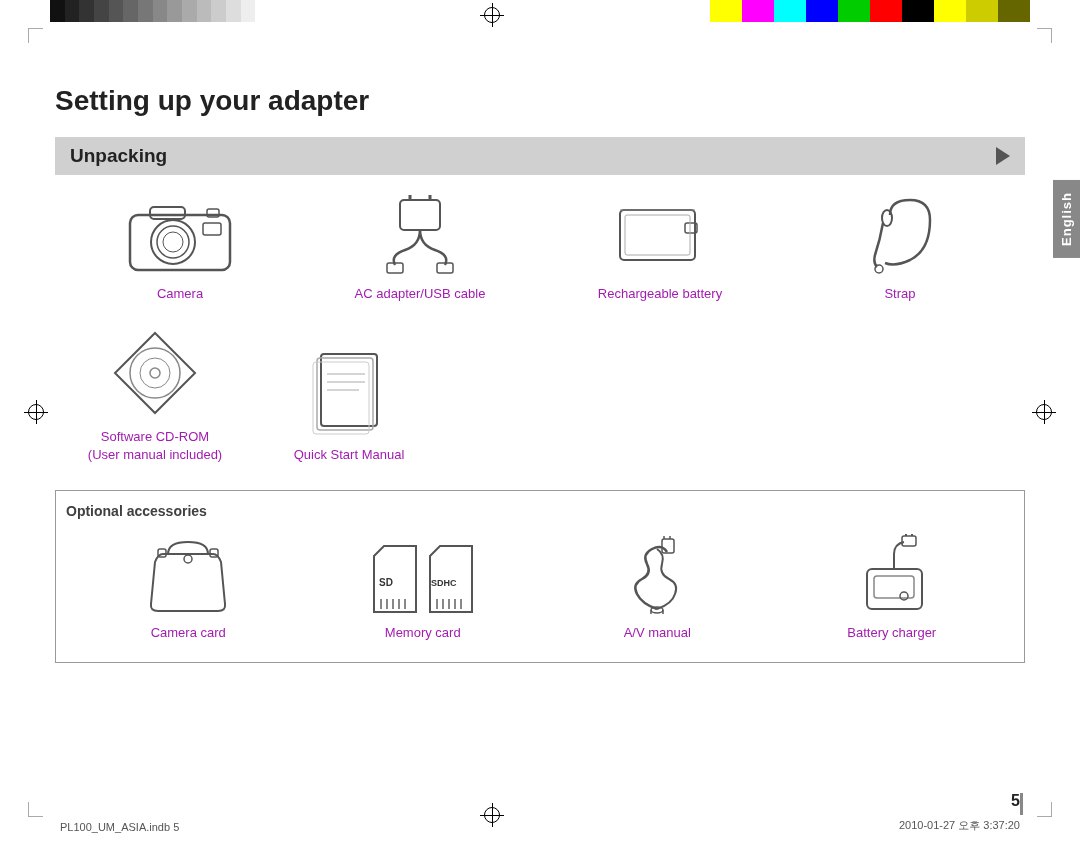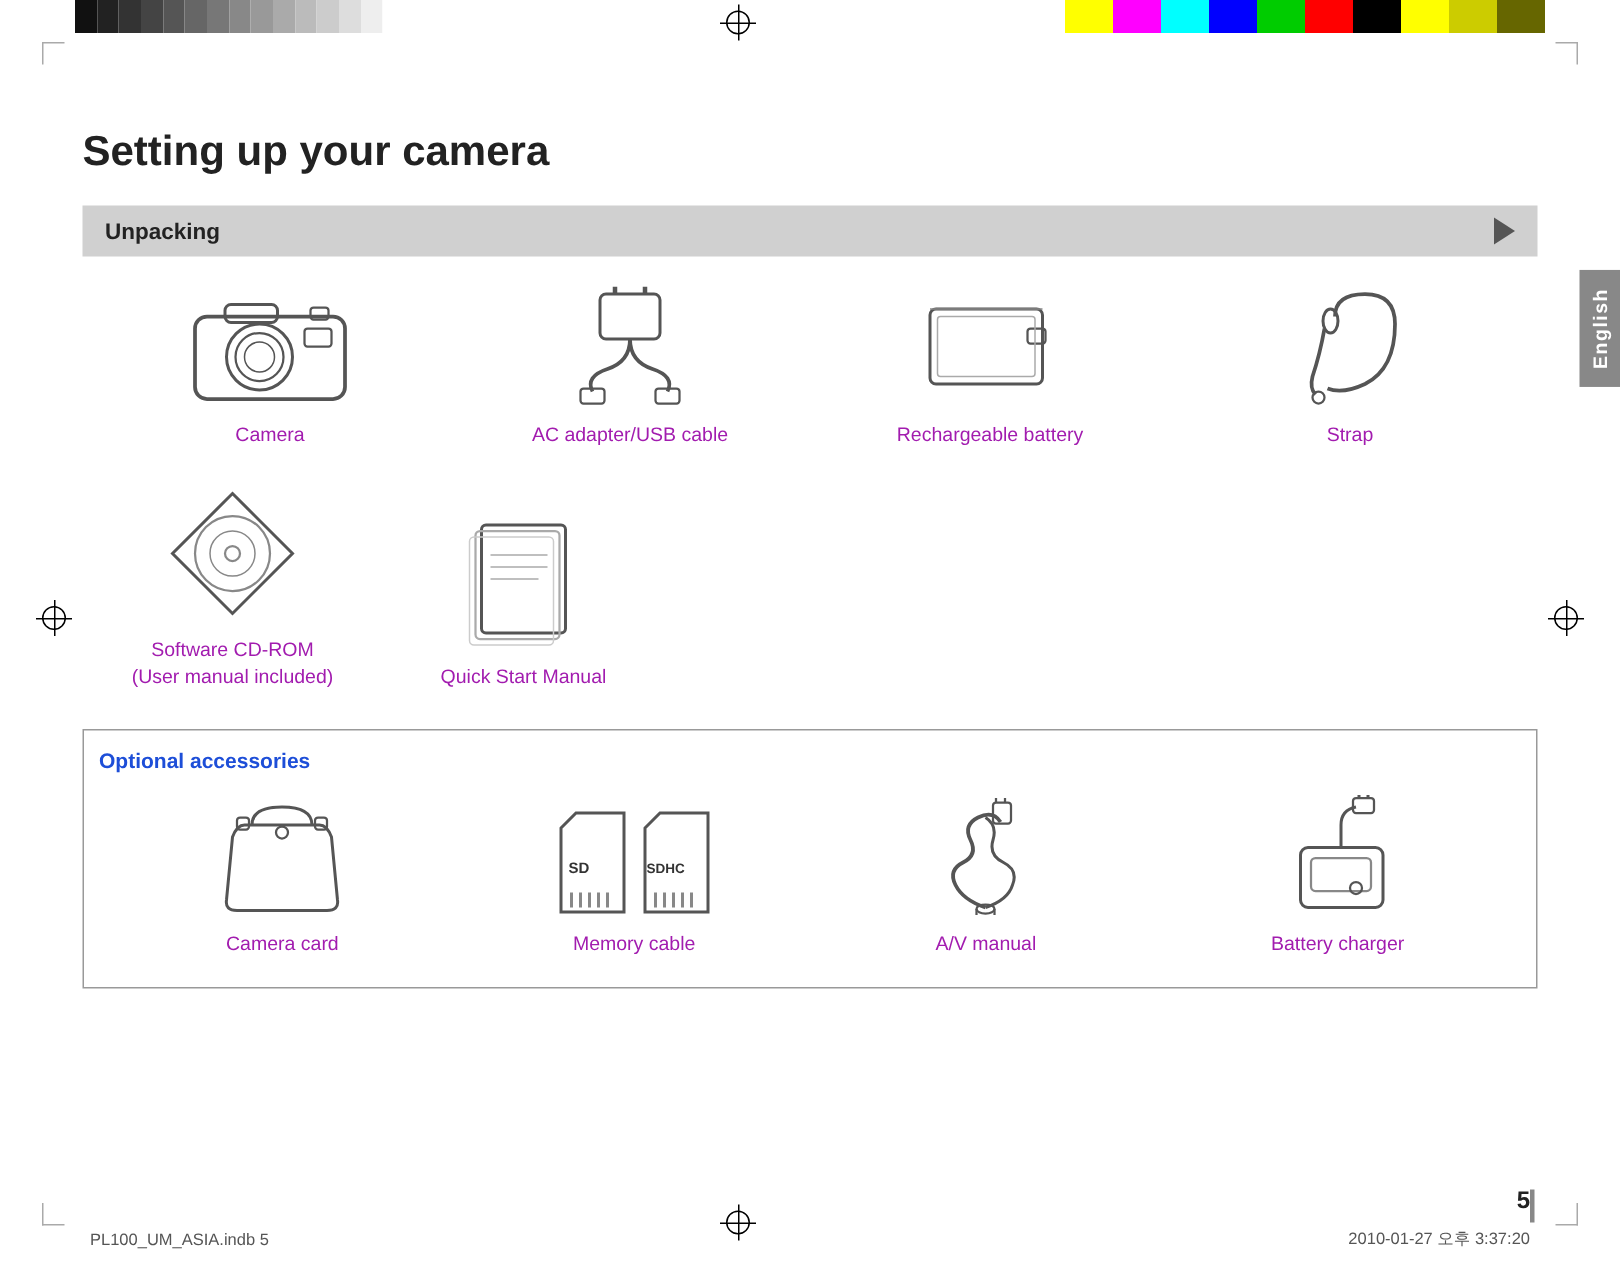--- a/index.html
+++ b/index.html
@@ -86,21 +86,21 @@
       color: #222;
       margin-top: 55px;
       margin-bottom: 20px;
     }
 
     
     .section-header {
       background: #d0d0d0;
       padding: 8px 15px;
       font-weight: bold;
-      font-size: 15px;
+      font-size: 19px;
       color: #222;
       display: flex;
       align-items: center;
       justify-content: space-between;
       margin-bottom: 20px;
     }
     .section-arrow {
       width: 0;
       height: 0;
       border-top: 9px solid transparent;
@@ -137,21 +137,21 @@
 
     
     .optional-box {
       border: 1.5px solid #999;
       padding: 12px 10px 15px 10px;
       margin-top: 5px;
     }
     .optional-header {
       font-weight: bold;
       font-size: 14px;
-      color: #1d4ed8;
+      color: #404040;
       margin-bottom: 15px;
     }
 
     
     .sidebar-english {
       position: absolute;
       right: 0;
       top: 180px;
       background: #888;
       color: #fff;
@@ -269,21 +269,21 @@
   <div class="crosshair-circle"></div>
 </div>
 <div class="crosshair" style="bottom:18px;left:480px">
   <div class="crosshair-circle"></div>
 </div>
 
 <div class="sidebar-english">English</div>
 
 <div class="main-content">
 
-  <div class="page-title">Setting up your camera</div>
+  <div class="page-title">Setting up your adapter</div>
 
   <div class="section-header">
     <span>Unpacking</span>
     <div class="section-arrow"></div>
   </div>
 
   <div class="items-row">
 
     <div class="item">
       <div class="item-icon">
@@ -433,21 +433,21 @@
               <path d="M5 12 L15 2 L47 2 L47 68 L5 68 Z" fill="white" stroke="#555" stroke-width="2"></path>
               <text x="6" y="42" font-size="9" font-weight="bold" fill="#333" font-family="Arial">SDHC</text>
               <line x1="12" y1="55" x2="12" y2="65" stroke="#888" stroke-width="2"></line>
               <line x1="18" y1="55" x2="18" y2="65" stroke="#888" stroke-width="2"></line>
               <line x1="24" y1="55" x2="24" y2="65" stroke="#888" stroke-width="2"></line>
               <line x1="30" y1="55" x2="30" y2="65" stroke="#888" stroke-width="2"></line>
               <line x1="36" y1="55" x2="36" y2="65" stroke="#888" stroke-width="2"></line>
             </svg>
           </div>
         </div>
-        <div class="item-label">Memory cable</div>
+        <div class="item-label">Memory card</div>
       </div>
 
       <div class="item">
         <div class="item-icon">
           <svg width="100" height="80" viewBox="0 0 100 80">
 
             <path d="M50 75 Q35 70 30 60 Q25 50 35 45 Q45 40 40 30 Q35 20 45 15 Q55 10 60 18" fill="none" stroke="#555" stroke-width="2.5"></path>
             <path d="M50 75 Q65 70 68 60 Q72 50 62 45 Q52 40 55 30 Q58 20 50 15" fill="none" stroke="#555" stroke-width="2"></path>
 
             <ellipse cx="50" cy="76" rx="6" ry="3" fill="none" stroke="#555" stroke-width="1.5"></ellipse>

